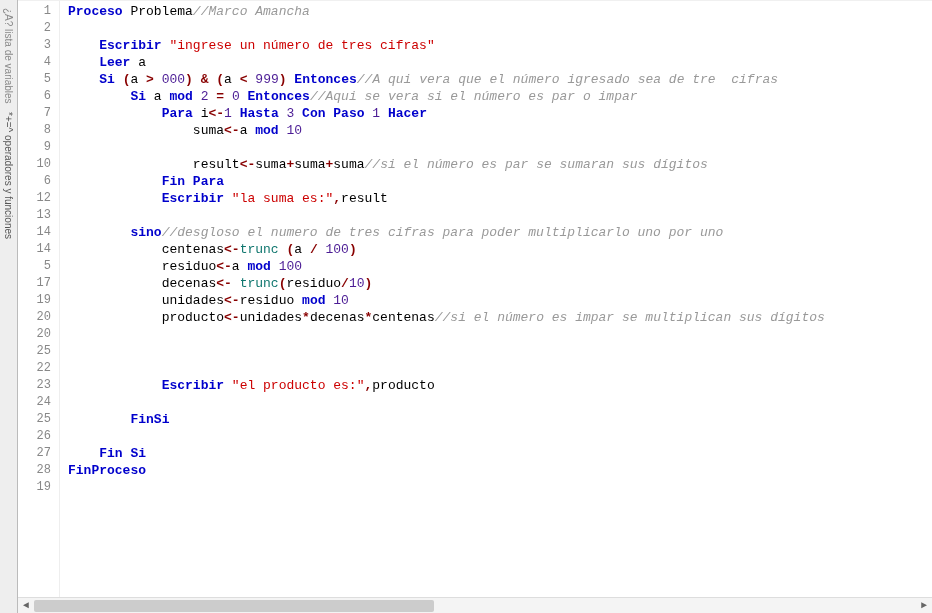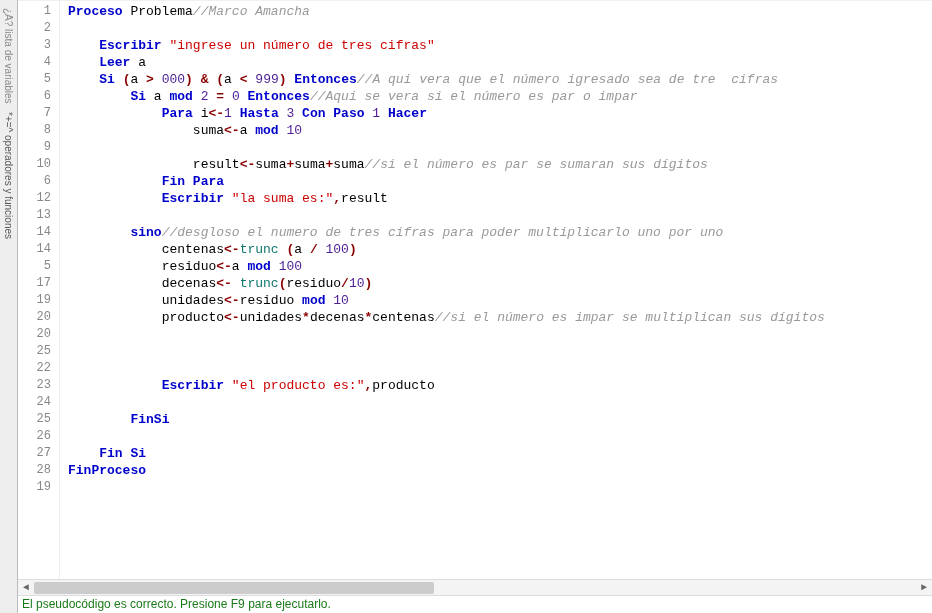--- a/index.html
+++ b/index.html
@@ -154,16 +154,13 @@
         <div>28</div>
         <div>19</div>
       </div>
     <div class="code" id="code"><span class="code-line"><span class="guide"></span><span class="kw">Proceso</span><span class="ident"> Problema</span><span class="com">//Marco Amancha</span></span><span class="code-line"><span class="guide">    </span></span><span class="code-line"><span class="guide">    </span><span class="kw">Escribir </span><span class="str">"ingrese un número de tres cifras"</span></span><span class="code-line"><span class="guide">    </span><span class="kw">Leer</span><span class="ident"> a</span></span><span class="code-line"><span class="guide">    </span><span class="kw">Si </span><span class="op">(</span><span class="ident">a </span><span class="op">&gt;</span><span class="num"> 000</span><span class="op">)</span><span class="op"> &amp; </span><span class="op">(</span><span class="ident">a </span><span class="op">&lt;</span><span class="num"> 999</span><span class="op">)</span><span class="kw"> Entonces</span><span class="com">//A qui vera que el número igresado sea de tre  cifras</span></span><span class="code-line"><span class="guide">        </span><span class="kw">Si</span><span class="ident"> a </span><span class="kw">mod </span><span class="num">2</span><span class="op"> = </span><span class="num">0</span><span class="kw"> Entonces</span><span class="com">//Aqui se vera si el número es par o impar</span></span><span class="code-line"><span class="guide">            </span><span class="kw">Para</span><span class="ident"> i</span><span class="op">&lt;-</span><span class="num">1</span><span class="kw"> Hasta </span><span class="num">3</span><span class="kw"> Con Paso </span><span class="num">1</span><span class="kw"> Hacer</span></span><span class="code-line"><span class="guide">                </span><span class="ident">suma</span><span class="op">&lt;-</span><span class="ident">a </span><span class="kw">mod </span><span class="num">10</span></span><span class="code-line"><span class="guide">                </span></span><span class="code-line"><span class="guide">                </span><span class="ident">result</span><span class="op">&lt;-</span><span class="ident">suma</span><span class="op">+</span><span class="ident">suma</span><span class="op">+</span><span class="ident">suma</span><span class="com">//si el número es par se sumaran sus dígitos</span></span><span class="code-line"><span class="guide">            </span><span class="kw">Fin Para</span></span><span class="code-line"><span class="guide">            </span><span class="kw">Escribir </span><span class="str">"la suma es:"</span><span class="op">,</span><span class="ident">result</span></span><span class="code-line"><span class="guide">            </span></span><span class="code-line"><span class="guide">        </span><span class="kw">sino</span><span class="com">//desgloso el numero de tres cifras para poder multiplicarlo uno por uno</span></span><span class="code-line"><span class="guide">            </span><span class="ident">centenas</span><span class="op">&lt;-</span><span class="func">trunc</span><span class="ident"> </span><span class="op">(</span><span class="ident">a </span><span class="op">/</span><span class="num"> 100</span><span class="op">)</span></span><span class="code-line"><span class="guide">            </span><span class="ident">residuo</span><span class="op">&lt;-</span><span class="ident">a </span><span class="kw">mod </span><span class="num">100</span></span><span class="code-line"><span class="guide">            </span><span class="ident">decenas</span><span class="op">&lt;- </span><span class="func">trunc</span><span class="op">(</span><span class="ident">residuo</span><span class="op">/</span><span class="num">10</span><span class="op">)</span></span><span class="code-line"><span class="guide">            </span><span class="ident">unidades</span><span class="op">&lt;-</span><span class="ident">residuo </span><span class="kw">mod </span><span class="num">10</span></span><span class="code-line"><span class="guide">            </span><span class="ident">producto</span><span class="op">&lt;-</span><span class="ident">unidades</span><span class="op">*</span><span class="ident">decenas</span><span class="op">*</span><span class="ident">centenas</span><span class="com">//si el número es impar se multiplican sus dígitos</span></span><span class="code-line"><span class="guide">            </span></span><span class="code-line"><span class="guide">    </span></span><span class="code-line"><span class="guide">            </span></span><span class="code-line"><span class="guide">            </span><span class="kw">Escribir </span><span class="str">"el producto es:"</span><span class="op">,</span><span class="ident">producto</span></span><span class="code-line"><span class="guide">            </span></span><span class="code-line"><span class="guide">        </span><span class="kw">FinSi</span></span><span class="code-line"><span class="guide">        </span></span><span class="code-line"><span class="guide">    </span><span class="kw">Fin Si</span></span><span class="code-line"><span class="guide"></span><span class="kw">FinProceso</span></span><span class="code-line"><span class="guide"></span></span></div>
   </div>
   <div class="scroll-h">
     <div class="scroll-h-arrow left">◄</div>
     <div class="scroll-h-thumb"></div>
     <div class="scroll-h-arrow right">►</div>
   </div>
-  <div class="status">
-    <span>El pseudocódigo es correcto. Presione F9 para ejecutarlo.</span>
-  </div>
 </div>
 
 </body></html>

